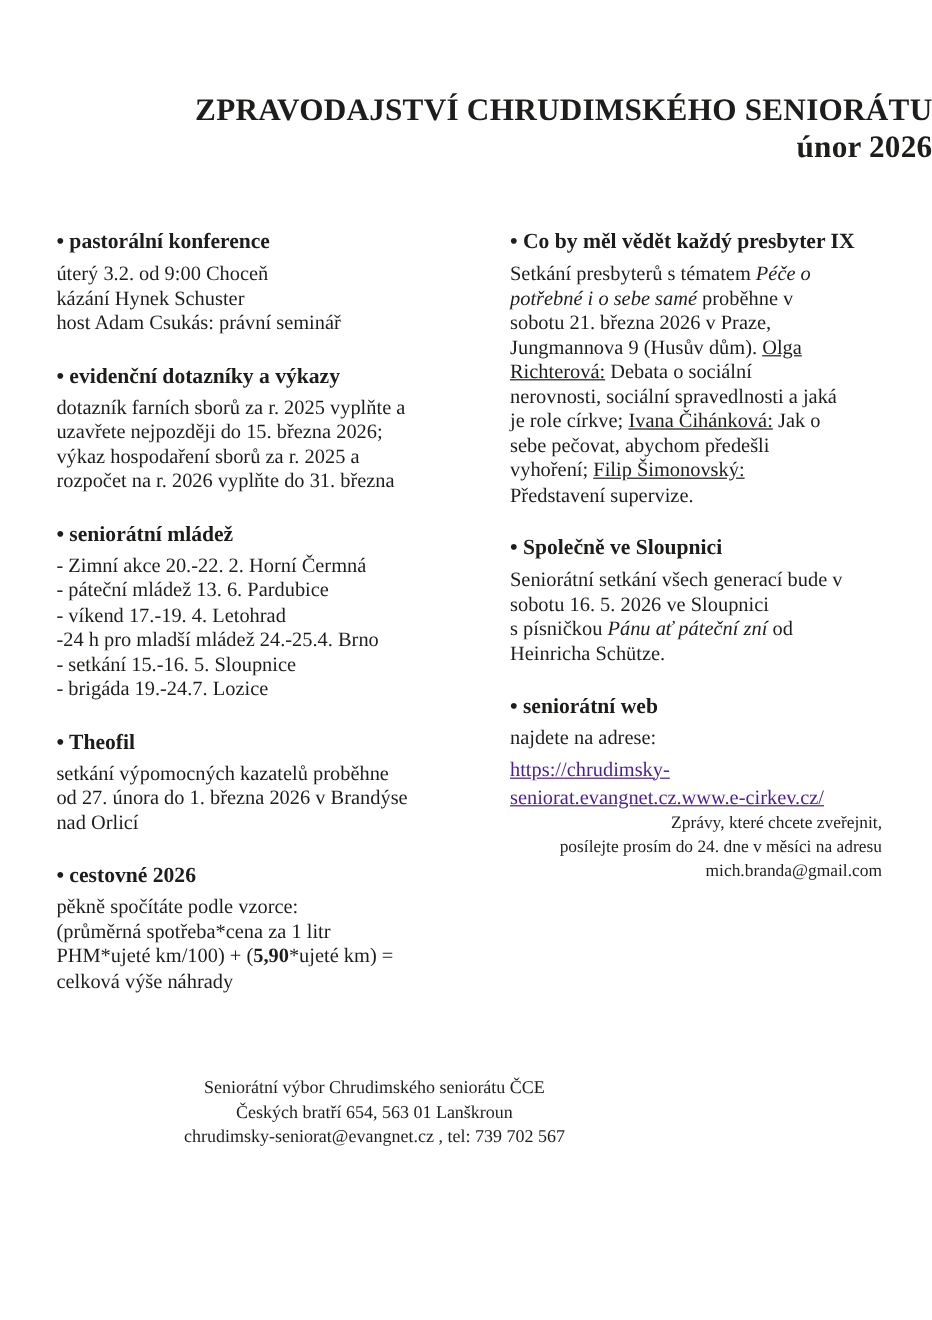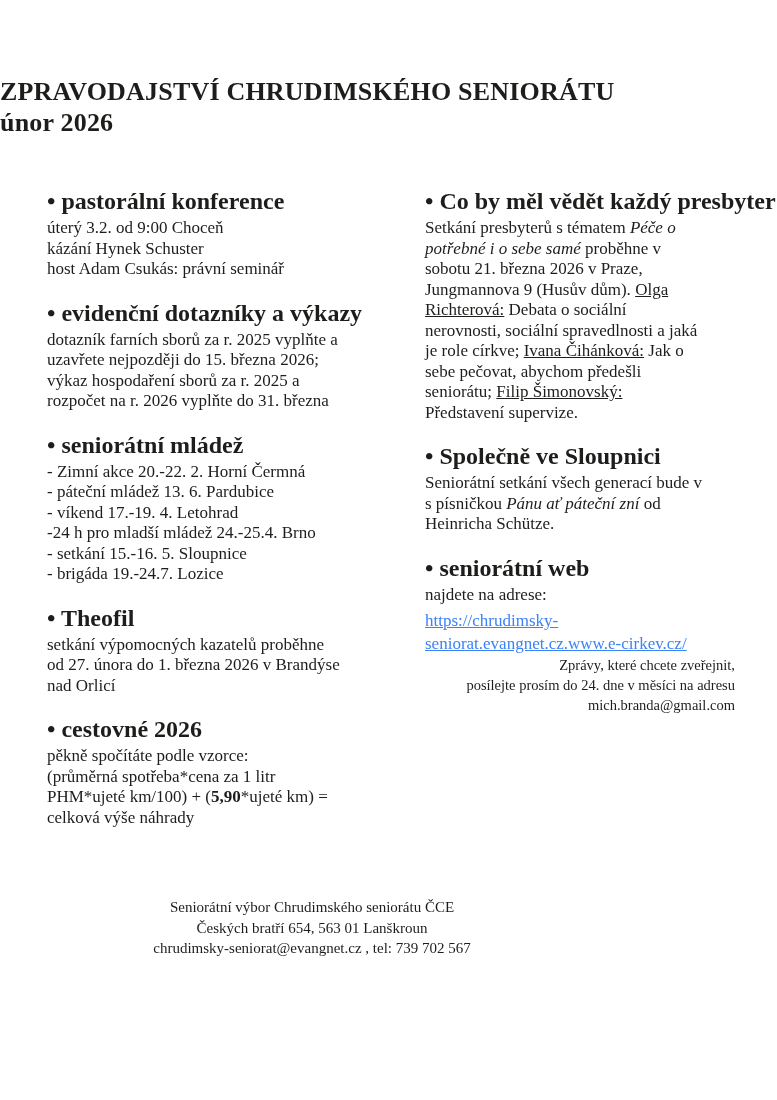--- a/index.html
+++ b/index.html
@@ -4,41 +4,41 @@
 <style>
   html, body { margin: 0; padding: 0; background: #ffffff; }
   body {
     width: 777px; height: 1100px; position: relative;
     font-family: "Liberation Serif", "DejaVu Serif", serif;
     color: #1d1d1b;
     -webkit-font-smoothing: antialiased;
   }
   .page { position: relative; width: 777px; height: 1100px; overflow: hidden; }
 
-  .title-block { padding-top: 76px; text-align: left; }
+  .title-block { padding-top: 76px; text-align: right; }
   .title-line { font-size: 26px; line-height: 31px; font-weight: bold; letter-spacing: 0.2px; }
 
   .columns { display: flex; margin: 52px 0 0 47px; }
   .col-left  { width: 352px; }
   .col-right { width: 310px; margin-left: 26px; }
 
   .sec-h {
-    font-weight: bold; font-size: 24px; line-height: 22px;
+    font-weight: bold; font-size: 18px; line-height: 22px;
     margin: 22px 0 6px 0; white-space: nowrap;
   }
   .section:first-child .sec-h { margin-top: 0; }
   .body-line { font-size: 17px; line-height: 20.5px; }
   .it { font-style: italic; }
   .ul { text-decoration: underline; }
   .bd { font-weight: bold; }
 
   .link-wrap { margin-top: 4px; }
   .web-link {
     font-size: 17px; line-height: 23px;
-    color: #3b82f6; text-decoration: underline;
+    color: #4c1d95; text-decoration: underline;
     overflow-wrap: break-word; display: block;
   }
 
   .submission-note { text-align: right; }
   .submission-note .note-line { font-size: 14.5px; line-height: 20px; }
 
   .footer {
     position: absolute; top: 897px; left: 0; width: 624px; text-align: center;
   }
   .footer .footer-line { font-size: 15px; line-height: 20.5px; }
@@ -104,27 +104,28 @@
       <div class="section">
         <div class="sec-h">• Co by měl vědět každý presbyter IX</div>
         <div class="body-line"><span>Setkání presbyterů s tématem </span><span class="it">Péče o</span></div>
         <div class="body-line"><span class="it">potřebné i o sebe samé</span><span> proběhne v</span></div>
         <div class="body-line">sobotu 21. března 2026 v Praze,</div>
         <div class="body-line"><span>Jungmannova 9 (Husův dům). </span><span class="ul">Olga</span></div>
         <div class="body-line"><span class="ul">Richterová:</span><span> Debata o sociální</span></div>
         <div class="body-line">nerovnosti, sociální spravedlnosti a jaká</div>
         <div class="body-line"><span>je role církve; </span><span class="ul">Ivana Čihánková:</span><span> Jak o</span></div>
         <div class="body-line">sebe pečovat, abychom předešli</div>
-        <div class="body-line"><span>seniorátu; </span><span class="ul">Filip Šimonovský:</span></div>
+        <div class="body-line"><span>vyhoření; </span><span class="ul">Filip Šimonovský:</span></div>
         <div class="body-line">Představení supervize.</div>
       </div>
 
       <div class="section">
         <div class="sec-h">• Společně ve Sloupnici</div>
         <div class="body-line">Seniorátní setkání všech generací bude v</div>
+        <div class="body-line">sobotu 16. 5. 2026 ve Sloupnici</div>
         <div class="body-line"><span>s písničkou </span><span class="it">Pánu ať páteční zní</span><span> od</span></div>
         <div class="body-line">Heinricha Schütze.</div>
       </div>
 
       <div class="section">
         <div class="sec-h">• seniorátní web</div>
         <div class="body-line">najdete na adrese:</div>
         <div class="link-wrap">
           <a href="#" class="web-link">https://chrudimsky-seniorat.evangnet.cz.www.e-cirkev.cz/</a>
         </div>

